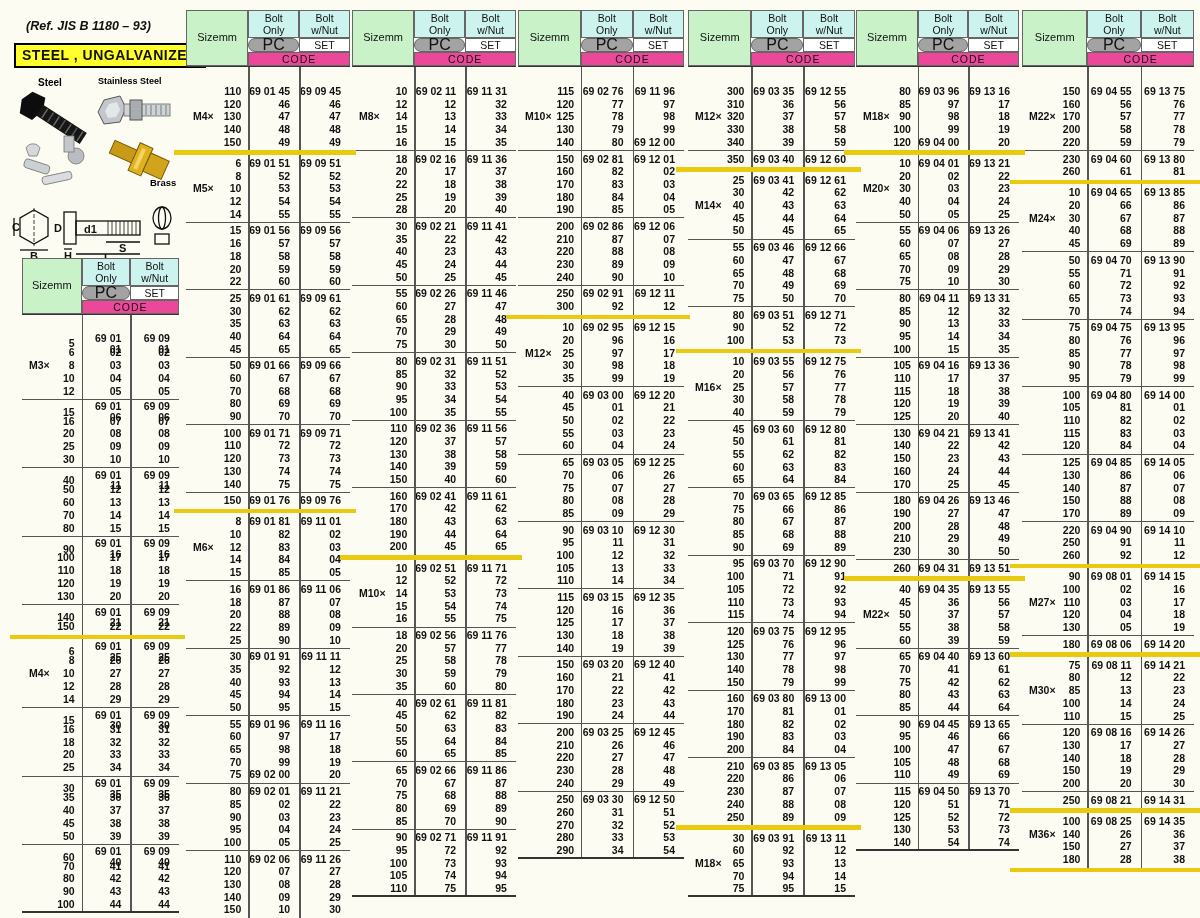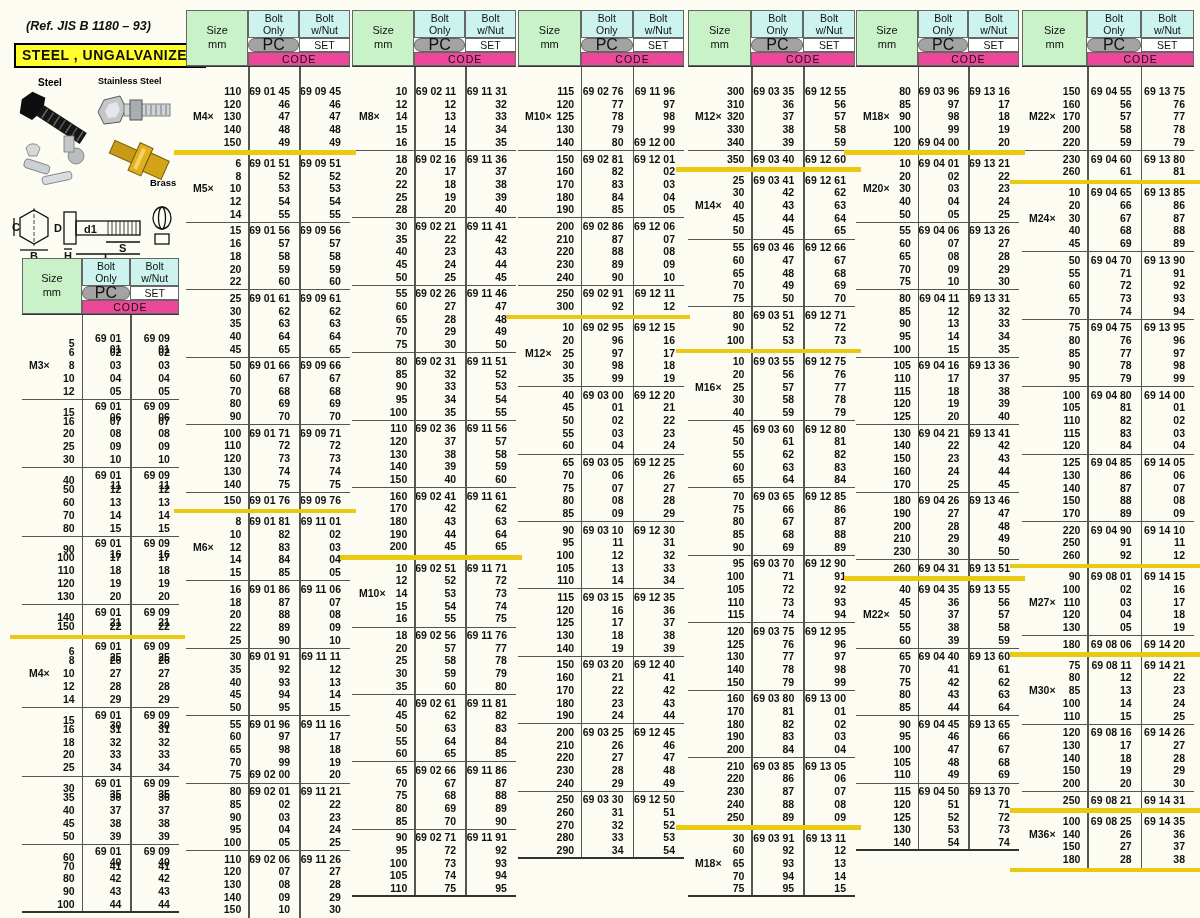--- a/index.html
+++ b/index.html
@@ -21,21 +21,21 @@
   .bt1{left:186px;top:10px;width:164px;}
   .bt2{left:352px;top:10px;width:164px;}
   .bt3{left:518px;top:10px;width:166px;}
   .bt4{left:688px;top:10px;width:167px;}
   .bt5{left:856px;top:10px;width:163px;}
   .bt6{left:1022px;top:10px;width:172px;}
 
   .thead{display:grid;grid-template-columns:38% 31% 31%;grid-template-rows:28px 14px 14px;
          font-weight:normal;text-align:center;}
   .thead>div{border:1px solid #666;box-sizing:border-box;display:flex;align-items:center;justify-content:center;}
-  .size-cell{grid-area:1/1/4/2;background:#c9f2c9;flex-direction:column;font-size:11px;line-height:1.25;}
+  .size-cell{grid-area:1/1/4/2;background:#c9f2c9;font-size:11px;line-height:1.25;}
   .bo-cell  {grid-area:1/2/2/3;background:#cdf3ef;flex-direction:column;font-size:10.5px;line-height:1.15;}
   .bw-cell  {grid-area:1/3/2/4;background:#cdf3ef;flex-direction:column;font-size:10.5px;line-height:1.15;}
   .pc-cell  {grid-area:2/2/3/3;background:#a3a3a3;font-size:16px;border-radius:7px;}
   .set-cell {grid-area:2/3/3/4;background:#fff;font-size:10.5px;}
   .code-cell{grid-area:3/2/4/4;background:#ec4899;font-size:10.5px;letter-spacing:1px;}
 
   .tbody{position:relative;border-top:1.5px solid #333;border-bottom:2px solid #333;padding-top:18px;}
   .tbody.no-bottom{border-bottom:none;}
   .tbody::before,.tbody::after{content:"";position:absolute;top:0;bottom:0;width:1.4px;background:#555;z-index:1;}
   .tbody::before{left:38%;}

